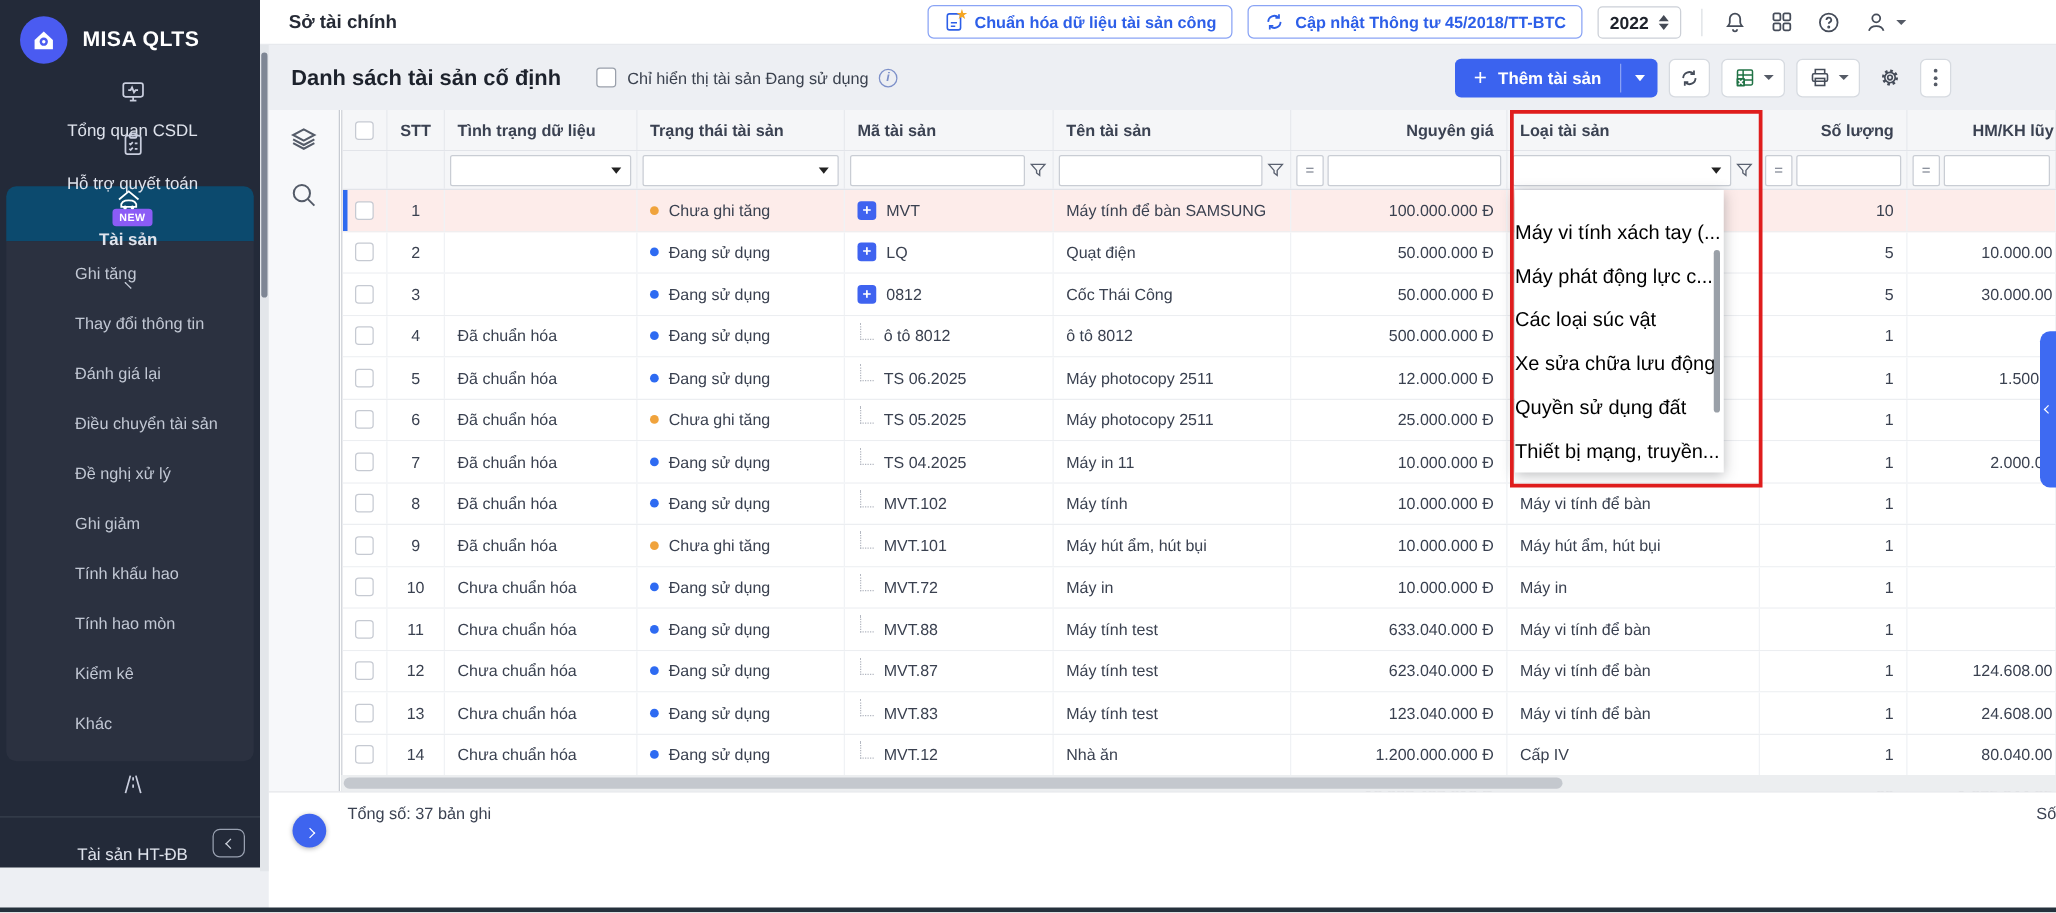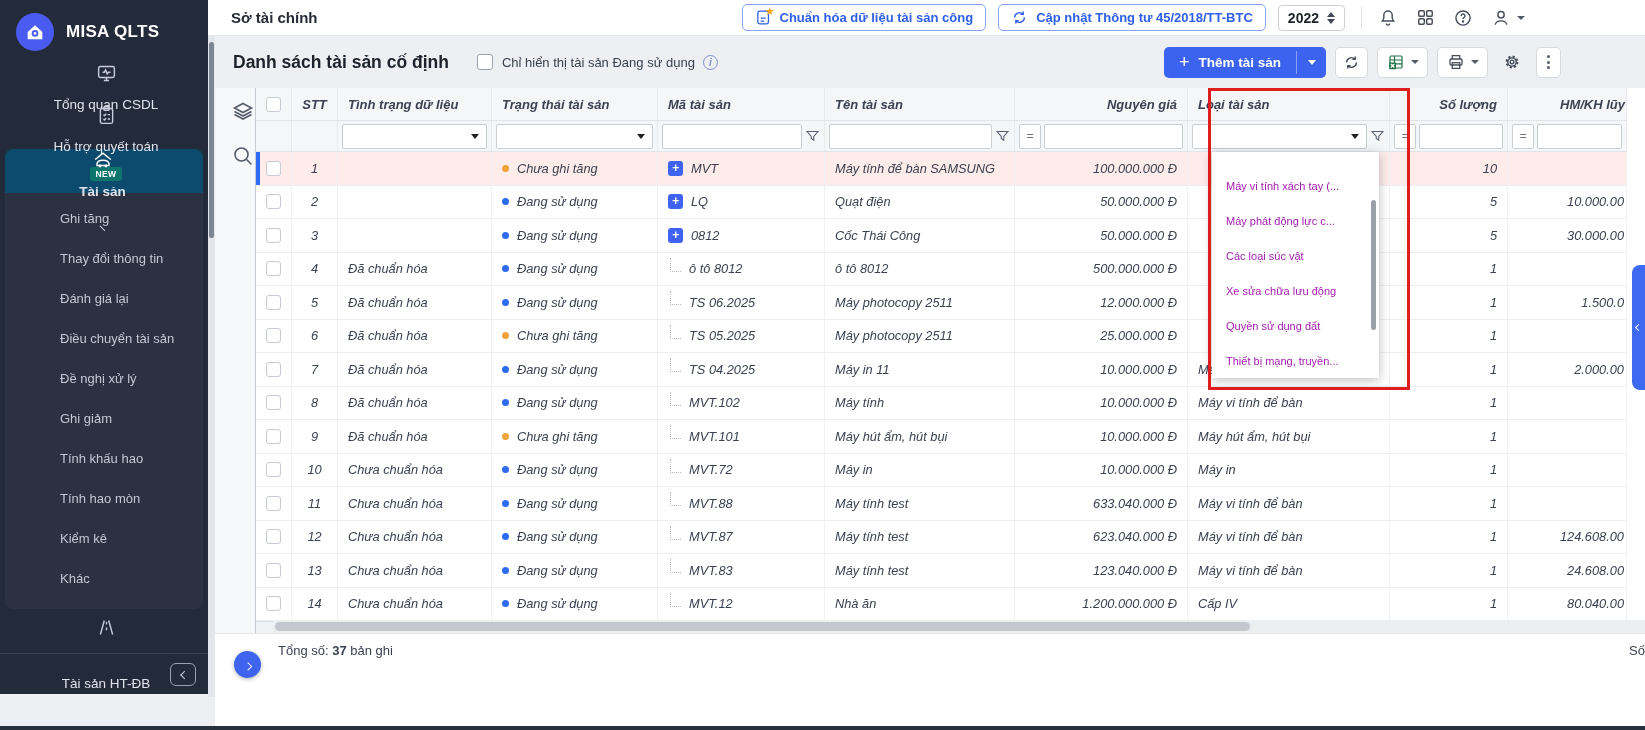--- a/index.html
+++ b/index.html
@@ -7,21 +7,21 @@
     font-family:"Liberation Sans","DejaVu Sans",sans-serif; }
   .app { position:relative; width:1645px; height:730px; background:#edeff3; overflow:hidden; }
 
   
   .sidebar { position:absolute; left:0; top:0; width:208px; height:694px; background:#232a39; z-index:20; }
   .brand { display:flex; align-items:center; gap:12px; padding:13px 14px 12px 16px; }
   .brand-logo { width:38px; height:38px; border-radius:50%; background:#4a5bf1; display:flex; align-items:center; justify-content:center; }
   .brand-name { color:#fff; font-size:17px; font-weight:bold; letter-spacing:.3px; }
   .nav-item { display:flex; align-items:center; gap:13px; height:42px; padding:0 14px 0 18px; color:#dfe3ec; font-size:13.5px; cursor:pointer;flex-direction:column; }
   .nav-item .lbl { flex:0 0 auto; }
-  .badge-new { background:#0f766e; color:#fff; font-size:8.5px; font-weight:bold; padding:2px 5px; border-radius:3px; letter-spacing:.4px; }
+  .badge-new { background:#8b5cf6; color:#fff; font-size:8.5px; font-weight:bold; padding:2px 5px; border-radius:3px; letter-spacing:.4px; }
   .nav-active { background:#0c4a6e; margin:2px 5px 0 5px; border-radius:8px 8px 0 0; height:44px; padding:0 16px 0 13px; font-weight:bold; }
   .submenu { background:#2b3140; margin:0 5px; border-radius:0 0 8px 8px; padding:6px 0 10px 0; }
   .subitem { height:40px; line-height:40px; padding-left:55px; color:#c2c8d4; font-size:13px; cursor:pointer; white-space:nowrap; }
   .spacer { flex:1; }
   .chev { width:7px; height:7px; border-right:1.6px solid #c7cdd9; border-bottom:1.6px solid #c7cdd9; display:inline-block; }
   .chev-up { transform:rotate(-135deg) translate(-2px,-2px); }
   .chev-down { transform:rotate(45deg) translate(-2px,-2px); }
   .side-bottom { position:absolute; left:0; bottom:8px; width:208px; border-top:1px solid #39404e; padding:9px 12px 0 0; display:flex; justify-content:flex-end; }
   .collapse-btn { width:26px; height:23px; border:1.5px solid #99a1b1; border-radius:6px; display:flex; align-items:center; justify-content:center; cursor:pointer; }
   .collapse-btn .chev { border-color:#cdd3dd; transform:rotate(135deg) translate(-1px,-1px); width:6px; height:6px; }
@@ -63,21 +63,21 @@
   .wbtn.nb { border:none; background:transparent; width:30px; }
   .caret-dark { width:0; height:0; border-left:4px solid transparent; border-right:4px solid transparent; border-top:4.5px solid #555b66; }
   .kebab { display:flex; flex-direction:column; gap:2.5px; }
   .kebab i { width:3px; height:3px; border-radius:50%; background:#555b66; }
 
   
   .content { position:absolute; left:215px; top:88px; width:1430px; height:642px; background:#fff; }
   .tool-strip { position:absolute; left:0; top:0; width:57px; height:577px; background:#f7f8fa; border-right:1px solid #c7cbd2; display:flex; flex-direction:column; align-items:center; gap:20px; padding-top:12px; }
   .strip-ic { cursor:pointer; }
 
-  .grid { position:absolute; left:40px; top:0; width:1372px; border-left:1px solid #c7cbd2; background:#fff; overflow:hidden;font-style:italic; }
+  .grid { position:absolute; left:58px; top:0; width:1372px; border-left:1px solid #c7cbd2; background:#fff; overflow:hidden; }
   .grow { display:grid; grid-template-columns:36px 46px 154px 166px 167px 190px 173px 202px 118px 1fr; align-items:center; }
   .hrow { height:33px; background:#f5f6f8; border-bottom:1px solid #e2e4e9; font-size:13px; font-weight:bold; color:#3b4252; }
   .hrow > div { height:100%; display:flex; align-items:center; padding:0 10px; border-right:1px solid #e8eaee; overflow:hidden; white-space:nowrap; }
   .hrow .hr { justify-content:flex-end; }
   .hrow .hm { padding-left:52px; padding-right:0; }
   .frow { height:31px; background:#f5f6f8; border-bottom:1px solid #e2e4e9; }
   .frow > div { height:100%; display:flex; align-items:center; padding:0 4px; border-right:1px solid #e8eaee; gap:3px; }
   .fsel { flex:1; height:25px; background:#fff; border:1px solid #c9cdd4; border-radius:2px; display:flex; align-items:center; justify-content:flex-end; padding:0 7px; cursor:pointer; }
   .fsel .caret-b { width:0; height:0; border-left:4px solid transparent; border-right:4px solid transparent; border-top:5px solid #222; }
   .finp { flex:1; height:25px; background:#fff; border:1px solid #c9cdd4; border-radius:2px; min-width:0; }
@@ -99,29 +99,29 @@
 
   .srow { height:30px; background:#f1f2f5; border-top:1px solid #d9dce1; font-size:13px; font-weight:bold; color:#2e3440; }
   .srow > div { height:100%; display:flex; align-items:center; justify-content:flex-end; padding:0 10px; border-right:1px solid #e6e8ec; }
   .srow .c-accum { padding-right:2px; }
 
   .hscroll { position:absolute; left:58px; top:532px; width:1372px; height:13px; background:#eceef0; }
   .hscroll .thumb { position:absolute; left:2px; top:2px; width:975px; height:9px; background:#c4c8ce; border-radius:5px; }
 
   .grid-footer { position:absolute; left:0; top:545px; width:1430px; height:60px; background:#fff; border-top:1px solid #e3e5e9; display:flex; align-items:flex-start; padding-top:9px; font-size:13px; color:#3b4252; }
   .gf-left { margin-left:63px; }
-  .gf-left b { font-weight:bold; }
+  .gf-left b { font-weight:normal; }
   .gf-right { margin-left:auto; margin-right:0; }
 
   .circle-next { position:absolute; left:19px; top:563px; width:27px; height:27px; border-radius:50%; background:#3e64ef; display:flex; align-items:center; justify-content:center; cursor:pointer; z-index:30; box-shadow:0 1px 4px rgba(0,0,0,.3); }
   .circle-next .chev { border-color:#fff; transform:rotate(-45deg) translate(-1px,1px); width:6px; height:6px; }
 
   
   .type-dropdown { position:absolute; left:1212px; top:152px; width:167px; height:226px; background:#fff; box-shadow:0 2px 10px rgba(60,64,70,.35); z-index:40; padding-top:17px; }
-  .dd-item { height:35px; line-height:35px; padding-left:14px; font-size:11px; color:#a21caf; white-space:nowrap; overflow:hidden; cursor:pointer; }
+  .dd-item { height:35px; line-height:35px; font-size:16px; color:#000000; white-space:nowrap; overflow:hidden; cursor:pointer; }
   .dd-scroll { position:absolute; right:3px; top:48px; width:5px; height:130px; background:#9aa0a8; border-radius:3px; }
 
   .red-rect { position:absolute; left:1208px; top:88px; width:202px; height:302px; border:3px solid #df1d1d; z-index:60; pointer-events:none; }
 
   .right-handle { position:absolute; left:1632px; top:265px; width:13px; height:125px; background:#3e6af2; border-radius:8px 0 0 8px; z-index:45; display:flex; align-items:center; justify-content:center; cursor:pointer; }
   .right-handle .chev { border-color:#fff; width:5px; height:5px; transform:rotate(135deg); }
 
   .bottom-strip { position:absolute; left:0; top:726px; width:1645px; height:4px; background:#25313c; z-index:70; }
 
   .ic svg { display:block; }

